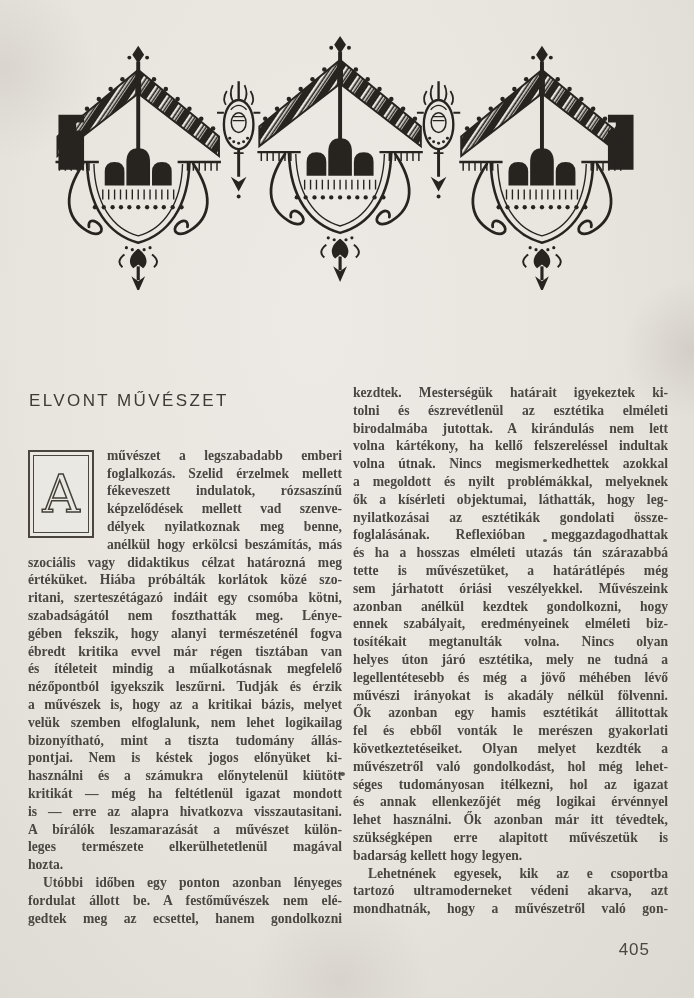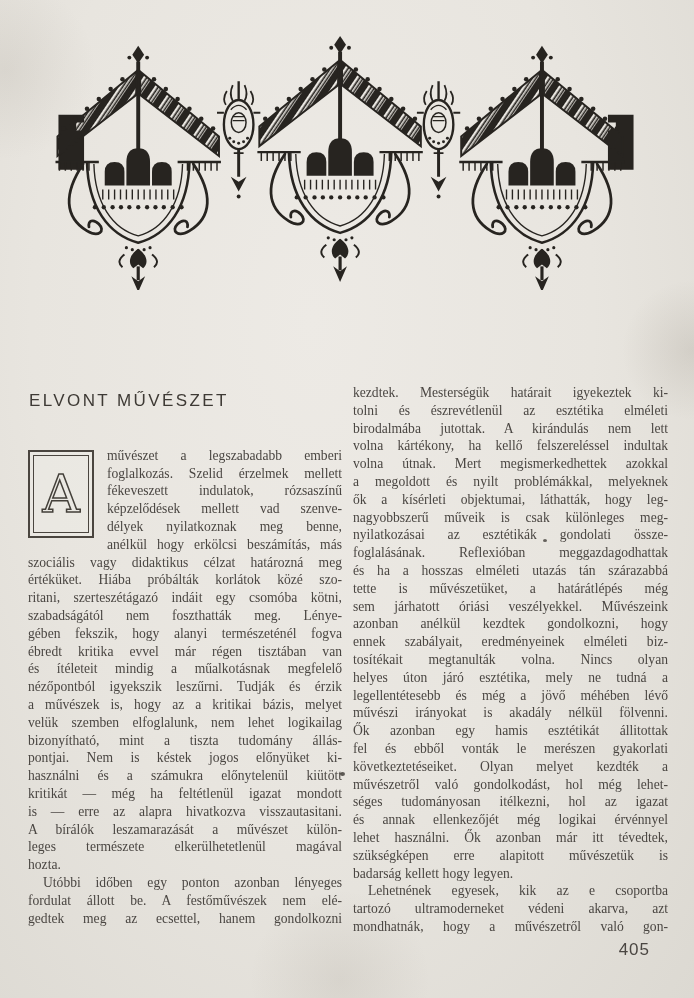--- a/index.html
+++ b/index.html
@@ -31,20 +31,21 @@
     font-family:"Liberation Sans", sans-serif;
     font-weight:400;font-size:17px;letter-spacing:2.4px;
     color:#3e3a35;white-space:nowrap;
   }
   .para{margin:0;}
   .para.indent .ln:first-child{text-indent:15px;}
   .ln{
     height:17.8px;overflow:hidden;
     text-align:justify;text-align-last:justify;
     word-spacing:.02em;
+    font-weight:bold;
   }
   .ln.end{text-align-last:left;}
 
   
   .dropcap{
     float:left;width:66px;height:88px;
     border:2.5px solid #4a453f;background:rgba(255,255,255,.12);
     padding:3px;margin:3px 13px 1px 0;box-sizing:border-box;
   }
   .dropcap .inner{
@@ -212,24 +213,23 @@
         </div>
       </div>
   </div>
 
   <div class="col col-right" id="colRight">
       <div class="para">
         <div class="ln">kezdtek. Mesterségük határait igyekeztek ki-</div>
         <div class="ln">tolni és észrevétlenül az esztétika elméleti</div>
         <div class="ln">birodalmába jutottak. A kirándulás nem lett</div>
         <div class="ln">volna kártékony, ha kellő felszereléssel indultak</div>
-        <div class="ln">volna útnak. Mert megismerkedhettek azokkal</div>
+        <div class="ln">volna útnak. Nincs megismerkedhettek azokkal</div>
         <div class="ln">a megoldott és nyilt problémákkal, melyeknek</div>
         <div class="ln">ők a kísérleti objektumai, láthatták, hogy leg-</div>
-        <div class="ln">nagyobbszerű műveik is csak különleges meg-</div>
         <div class="ln">nyilatkozásai az esztétikák gondolati össze-</div>
         <div class="ln">foglalásának. Reflexióban meggazdagodhattak</div>
         <div class="ln">és ha a hosszas elméleti utazás tán szárazabbá</div>
         <div class="ln">tette is művészetüket, a határátlépés még</div>
         <div class="ln">sem járhatott óriási veszélyekkel. Művészeink</div>
         <div class="ln">azonban anélkül kezdtek gondolkozni, hogy</div>
         <div class="ln">ennek szabályait, eredményeinek elméleti biz-</div>
         <div class="ln">tosítékait megtanulták volna. Nincs olyan</div>
         <div class="ln">helyes úton járó esztétika, mely ne tudná a</div>
         <div class="ln">legellentétesebb és még a jövő méhében lévő</div>

